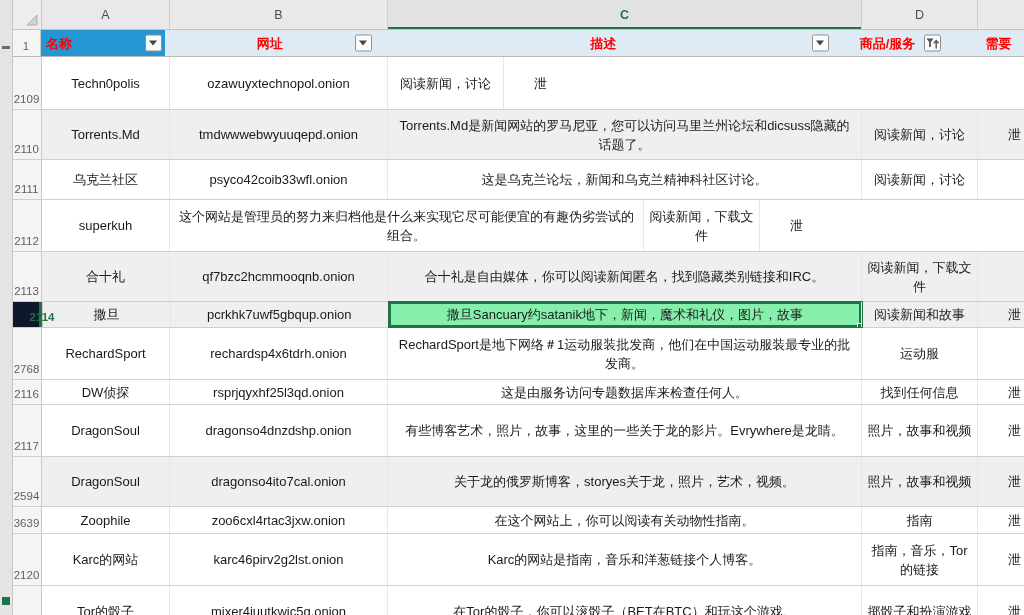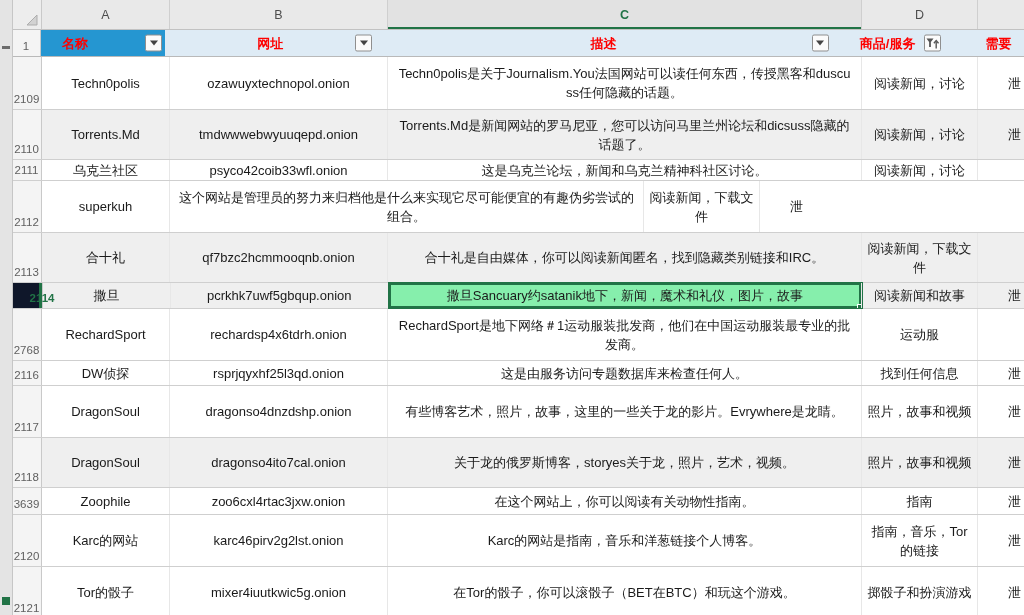--- a/index.html
+++ b/index.html
@@ -28,21 +28,21 @@
     color:#5f5f5f;font-size:11.5px;}
   .gutter.active{color:#217346;font-weight:bold;box-shadow:inset -3px 0 0 #217346;background:#0f172a;padding-left:30px;}
   .cell{box-sizing:border-box;display:flex;align-items:center;justify-content:center;text-align:center;
     line-height:19px;padding:1px 8px;border-right:1px solid #e7e7e7;overflow:hidden;}
   .cell.ca{width:128px}.cell.cb{width:218px}.cell.cc{width:474px;word-break:break-all;align-items:center;}
   .cell.cd{width:116px;word-break:break-all;padding:1px 4px;}
   .cell.ce{width:46px;border-right:none;justify-content:flex-start;padding:1px 0 1px 30px;}
   
   .filter-row{height:27px;border-bottom:1px solid #b9b9b9;background:#deebf5;}
   .filter-row .cell{position:relative;font-weight:bold;color:#fe0000;border-right:none;background:#deebf5;}
-  .filter-row .cell.ca{background:#2596d1;justify-content:flex-start;padding-left:21px;}
+  .filter-row .cell.ca{background:#2596d1;justify-content:flex-start;padding-left:5px;}
   .filter-row .cell.ce{background:#deebf5;padding-left:6px;margin-left:36px;}
   .fbtn{position:absolute;right:3px;top:50%;transform:translateY(-50%);width:17px;height:17px;background:#fbfbfb;
     border:1px solid #8f8f8f;border-radius:2px;display:flex;align-items:center;justify-content:center;box-sizing:border-box;}
   .arr{width:0;height:0;border-left:4px solid transparent;border-right:4px solid transparent;border-top:5px solid #444;}
   
   .cell.selected{position:relative;background:#86efac;box-shadow:inset 0 0 0 2px #217346, 0 0 0 1px #217346;z-index:3;}
   .fill-handle{position:absolute;right:-2px;bottom:-2px;width:6px;height:6px;background:#217346;border:1px solid #fff;box-sizing:border-box;z-index:4;}
 </style>
 </head>
 <body>
@@ -100,35 +100,34 @@
       </div>
       <div class="cell ce" style="padding-left:6px;">
         <span>需要</span>
       </div>
     </div>
 
     <div class="row" style="height:53px">
       <div class="gutter">2109</div>
       <div class="cell ca">Techn0polis</div>
       <div class="cell cb">ozawuyxtechnopol.onion</div>
-      <div class="cell cc">Techn0polis是关于Journalism.You法国网站可以读任何东西，传授黑客和duscuss任何隐藏的话题。</div>
       <div class="cell cd">阅读新闻，讨论</div>
       <div class="cell ce">泄</div>
     </div>
 
     <div class="row band" style="height:50px">
       <div class="gutter">2110</div>
       <div class="cell ca">Torrents.Md</div>
       <div class="cell cb">tmdwwwebwyuuqepd.onion</div>
       <div class="cell cc">Torrents.Md是新闻网站的罗马尼亚，您可以访问马里兰州论坛和dicsuss隐藏的话题了。</div>
       <div class="cell cd">阅读新闻，讨论</div>
       <div class="cell ce">泄</div>
     </div>
 
-    <div class="row" style="height:21px">
+    <div class="row" style="height:40px">
       <div class="gutter">2111</div>
       <div class="cell ca">乌克兰社区</div>
       <div class="cell cb">psyco42coib33wfl.onion</div>
       <div class="cell cc">这是乌克兰论坛，新闻和乌克兰精神科社区讨论。</div>
       <div class="cell cd">阅读新闻，讨论</div>
       <div class="cell ce"></div>
     </div>
 
     <div class="row" style="height:52px">
       <div class="gutter">2112</div>
@@ -180,21 +179,21 @@
     <div class="row" style="height:52px">
       <div class="gutter">2117</div>
       <div class="cell ca">DragonSoul</div>
       <div class="cell cb">dragonso4dnzdshp.onion</div>
       <div class="cell cc">有些博客艺术，照片，故事，这里的一些关于龙的影片。Evrywhere是龙睛。</div>
       <div class="cell cd">照片，故事和视频</div>
       <div class="cell ce">泄</div>
     </div>
 
     <div class="row band" style="height:50px">
-      <div class="gutter">2118</div>
+      <div class="gutter">2594</div>
       <div class="cell ca">DragonSoul</div>
       <div class="cell cb">dragonso4ito7cal.onion</div>
       <div class="cell cc">关于龙的俄罗斯博客，storyes关于龙，照片，艺术，视频。</div>
       <div class="cell cd">照片，故事和视频</div>
       <div class="cell ce">泄</div>
     </div>
 
     <div class="row" style="height:27px">
       <div class="gutter">3639</div>
       <div class="cell ca">Zoophile</div>

